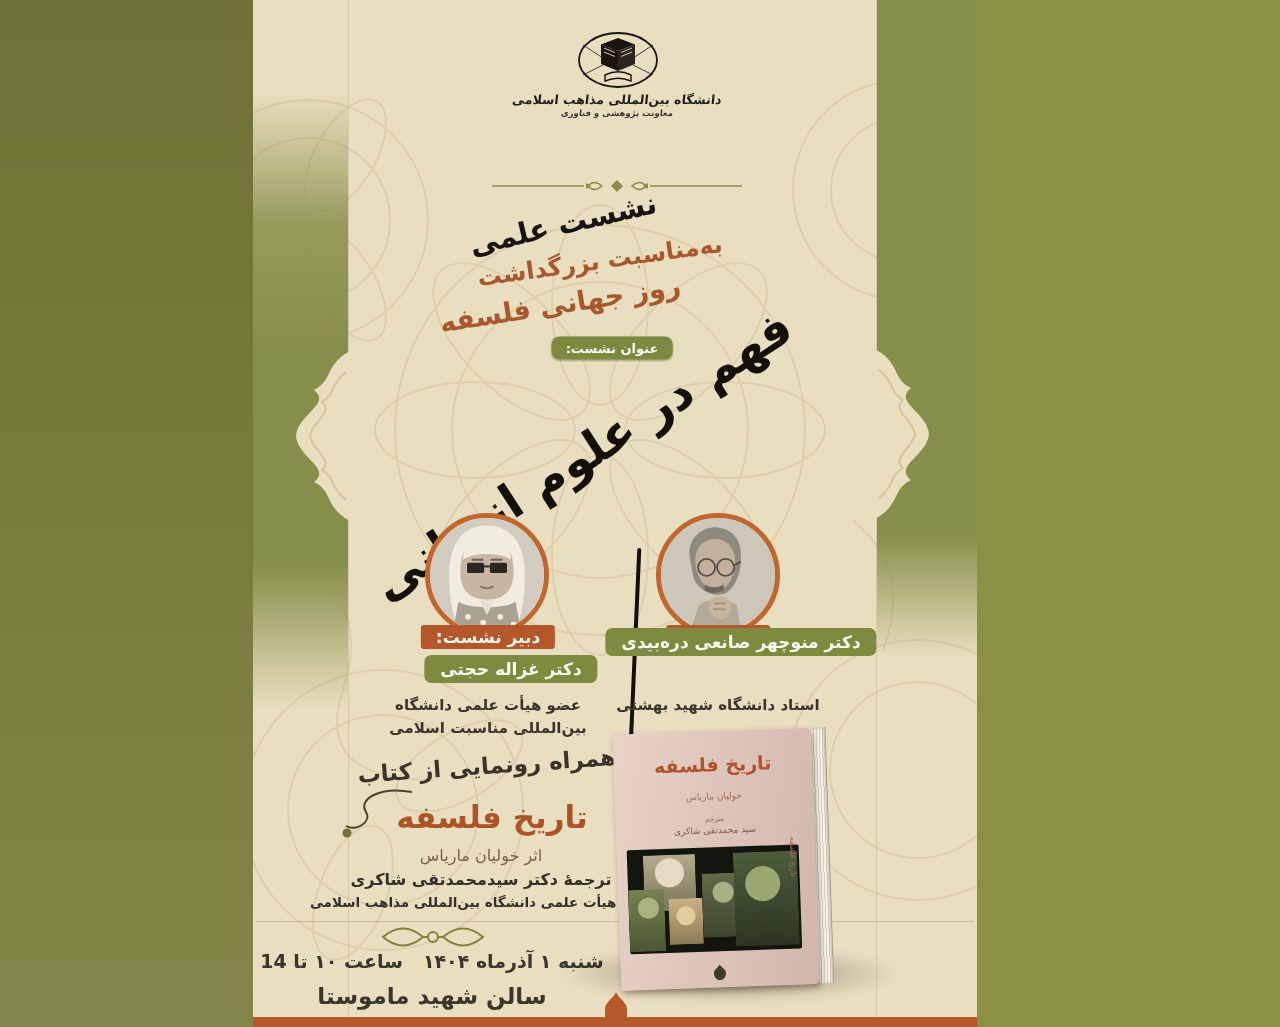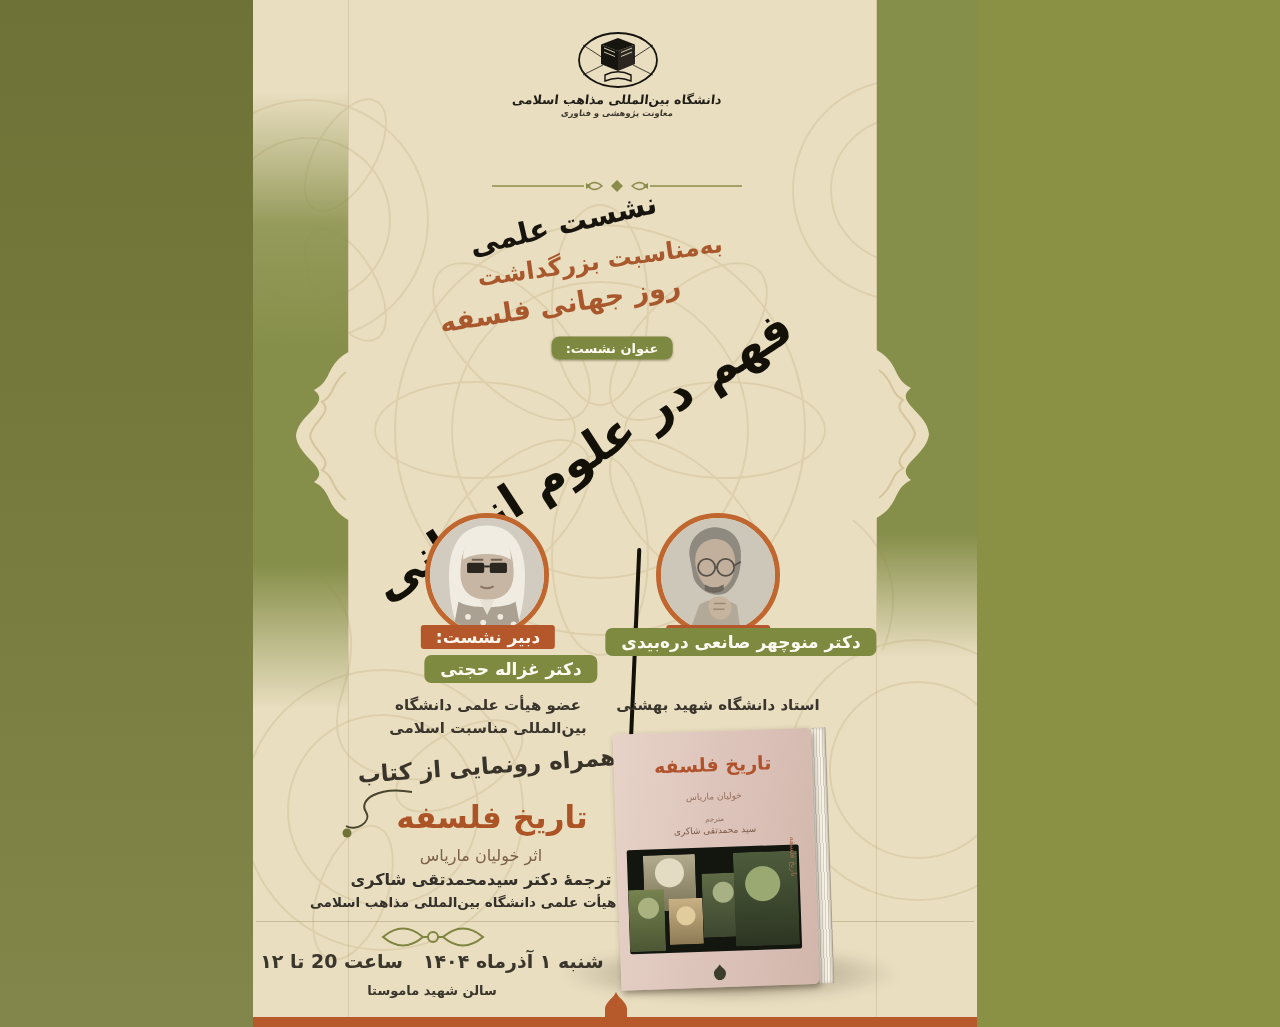--- a/index.html
+++ b/index.html
@@ -46,21 +46,21 @@
   .desc{transform:translateX(-50%);text-align:center;font-size:15px;font-weight:bold;color:#3a352c;line-height:23px;white-space:nowrap;}
   
   .unveil{left:498px;top:752px;font-size:23px;font-weight:bold;color:#393329;
     transform:translateX(-50%) rotate(-4deg);white-space:nowrap;}
   .book-title{left:492px;top:799px;font-size:31px;font-weight:bold;color:#ad5427;transform:translateX(-50%);white-space:nowrap;}
   .book-author{left:481px;top:846px;font-size:16px;font-weight:normal;color:#7d6048;transform:translateX(-50%);white-space:nowrap;}
   .book-translator{left:481px;top:870px;font-size:16px;font-weight:bold;color:#33302a;transform:translateX(-50%);white-space:nowrap;}
   .book-affил{left:481px;top:894px;font-size:13.5px;font-weight:bold;color:#33302a;transform:translateX(-50%);white-space:nowrap;}
   .date-row{left:432px;top:950px;transform:translateX(-50%);display:flex;gap:20px;
     font-size:19px;font-weight:bold;color:#3b362c;white-space:nowrap;}
-  .venue{left:432px;top:983px;font-size:13px;font-weight:bold;color:#3b362c;transform:translateX(-50%);white-space:nowrap;}
+  .venue{left:432px;top:983px;font-size:23px;font-weight:bold;color:#3b362c;transform:translateX(-50%);white-space:nowrap;}
   
   .book-shadow{left:560px;top:945px;width:340px;height:58px;
     background:radial-gradient(closest-side,rgba(40,30,18,.45),rgba(40,30,18,0));filter:blur(4px);}
   .book{left:617px;top:731px;width:213px;height:256px;transform:rotate(-2deg);display:flex;}
   .pages{width:15px;height:100%;border-radius:3px 0 0 3px;
     background:repeating-linear-gradient(90deg,#f7f3e9 0 2px,#d8d1c0 2px 3px);box-shadow:inset -2px 0 3px rgba(90,70,50,.4);}
   .cover{flex:1;position:relative;border-radius:0 5px 5px 0;
     background:linear-gradient(100deg,#e7d3c9 0%,#dec5bb 45%,#d2b6ac 100%);
     box-shadow:2px 3px 6px rgba(50,35,25,.45);}
   .cv-title{position:absolute;left:50%;top:22px;transform:translateX(-50%);font-size:19px;font-weight:bold;color:#b0532c;white-space:nowrap;}
@@ -234,21 +234,21 @@
   <svg class="abs" style="left:378px;top:924px" width="110" height="26" viewBox="0 0 110 26">
     <g fill="none" stroke="#7f8440" stroke-width="2">
       <path d="M5,13 C18,2 32,2 45,13 C32,24 18,24 5,13 Z"></path>
       <path d="M105,13 C92,2 78,2 65,13 C78,24 92,24 105,13 Z"></path>
       <circle cx="55" cy="13" r="5"></circle>
       <path d="M45,13 L50,13 M60,13 L65,13"></path>
     </g>
   </svg>
   <div class="abs date-row">
     <span>شنبه ۱ آذرماه ۱۴۰۴</span>
-    <span>ساعت 20 تا ۱۲</span>
+    <span>ساعت ۱۰ تا 14</span>
   </div>
   <div class="abs venue">سالن شهید ماموستا</div>
 
   <div class="abs book-shadow"></div>
   <div class="abs book">
     <div class="pages"></div>
     <div class="cover">
       <div class="cv-title">تاریخ فلسفه</div>
       <div class="cv-author">خولیان ماریاس</div>
       <div class="cv-tr-label">مترجم</div>

